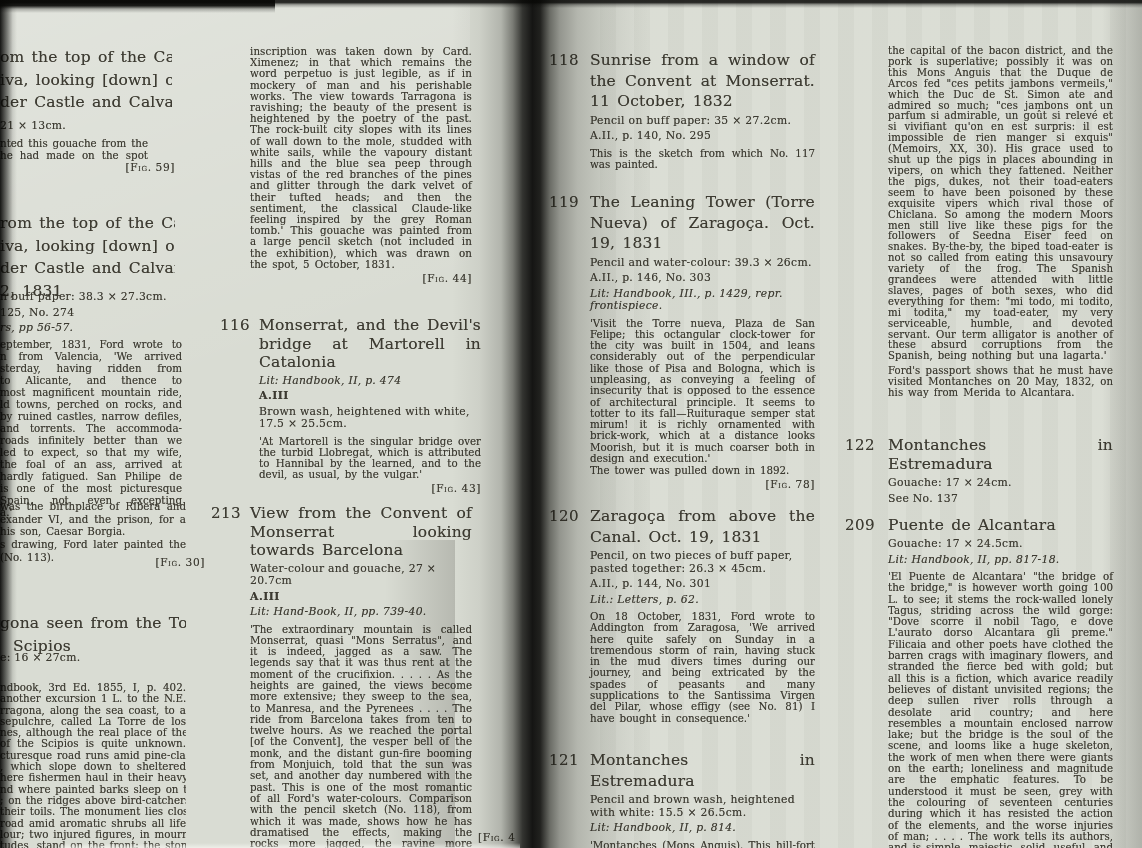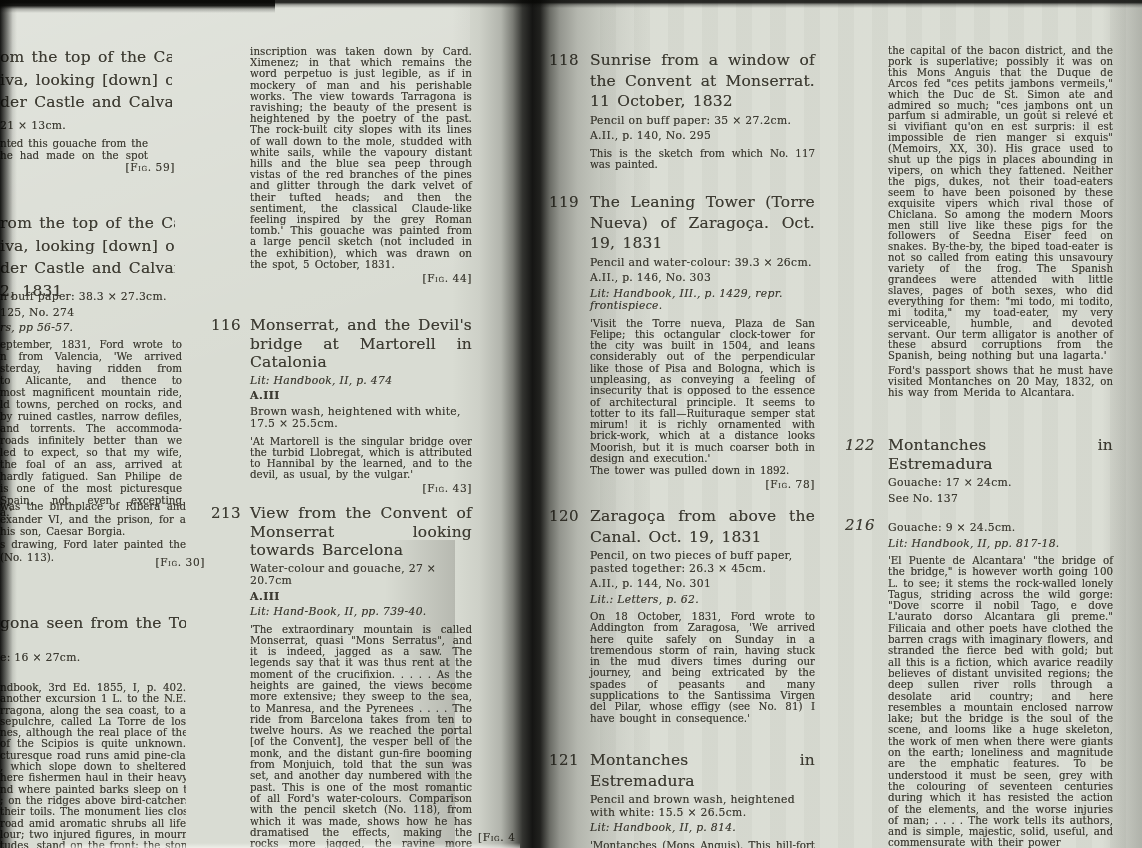--- a/index.html
+++ b/index.html
@@ -26,21 +26,21 @@
   .para + .para{margin-top:4px;}
   .entry{position:absolute;display:flex;align-items:flex-start;}
   .e-num{flex:none;font-size:15px;letter-spacing:.5px;}
   .e-body{flex:none;}
   .e-title{font-size:15.5px;text-align:justify;letter-spacing:.2px;word-spacing:2px;}
   .c2 .e-title{line-height:18.5px;}
   .c3 .e-title{line-height:20.5px;}
   .c3 .e-num{line-height:20.5px;}
   .c2 .e-num{line-height:18.5px;}
   .c4 .e-title{line-height:19px;}
-  .c4 .e-num{line-height:19px;font-style:italic;}
+  .c4 .e-num{line-height:19px;}
   .e-body>div{margin-top:3px;}
   .e-body>.e-title{margin-top:0;}
   .e-detail{font-size:10.8px;line-height:12.5px;letter-spacing:.3px;}
   .e-detail:first-of-type{margin-top:6px;}
   .e-aiii{font-size:10.8px;line-height:12.5px;font-weight:bold;letter-spacing:.5px;}
   .e-lit{font-size:10.8px;line-height:12.5px;font-style:italic;letter-spacing:.3px;}
   .e-quote{font-size:10.3px;line-height:11.3px;text-align:justify;word-spacing:1.6px;margin-top:5px !important;}
   .e-note{font-size:10.3px;line-height:11.3px;text-align:justify;word-spacing:1.6px;margin-top:1px !important;}
   .e-fig{font-size:10.6px;font-variant:small-caps;letter-spacing:.6px;text-align:right;margin-top:1px !important;}
   
@@ -132,20 +132,21 @@
       <div class="blk n" style="top: 500px; left: 0px; width: 186px;">
         <div class="line j">was the birthplace of Ribera and</div>
         <div class="line j">exander VI, and the prison, for a</div>
         <div class="line ">his son, Caesar Borgia.</div>
         <div class="line j">s drawing, Ford later painted the</div>
         <div class="line ">(No. 113).</div>
       </div>
       <div class="blk figline" style="top: 556px; left: 0px; width: 205px;">[Fig. 30]</div>
       <div class="blk t1" style="top: 612px; left: 0px; width: 186px;">
         <div class="line j">gona seen from the Tomb</div>
+        <div class="line " style="padding-left: 13px;">Scipios</div>
       </div>
       <div class="blk d" style="top: 651px; left: 0px; width: 186px;">
         <div class="line ">e: 16 × 27cm.</div>
       </div>
       <div class="blk p1" style="top: 682px; left: 0px; width: 186px;">
         <div class="line j">ndbook, 3rd Ed. 1855, I, p. 402.</div>
         <div class="line j">another excursion 1 L. to the N.E.</div>
         <div class="line j">rragona, along the sea coast, to a</div>
         <div class="line j">sepulchre, called La Torre de los</div>
         <div class="line j">nes, although the real place of the</div>
@@ -159,21 +160,21 @@
         <div class="line j">road amid aromatic shrubs all life</div>
         <div class="line j">lour; two injured figures, in mourn-</div>
         <div class="line j">tudes, stand on the front; the stone-</div>
       </div>
     </div>
   <div class="col c2" id="col-1">
       <div class="blk" style="top: 46px; left: 250px; width: 222px;">
         <div class="para">inscription was taken down by Card. Ximenez; in that which remains the word perpetuo is just legible, as if in mockery of man and his perishable works. The view towards Tarragona is ravishing; the beauty of the present is heightened by the poetry of the past. The rock-built city slopes with its lines of wall down to the mole, studded with white sails, while the vapoury distant hills and the blue sea peep through vistas of the red branches of the pines and glitter through the dark velvet of their tufted heads; and then the sentiment, the classical Claude-like feeling inspired by the grey Roman tomb.' This gouache was painted from a large pencil sketch (not included in the exhibition), which was drawn on the spot, 5 October, 1831.</div>
       </div>
       <div class="blk figline" style="top: 272px; left: 250px; width: 222px;">[Fig. 44]</div>
-      <div class="entry c2" style="top: 316px; left: 211px;">
+      <div class="entry c2" style="top: 316px; left: 220px;">
         <div class="e-num" style="width: 39px;">116</div>
         <div class="e-body" style="width: 222px;">
           <div class="e-title">Monserrat, and the Devil's bridge at Martorell in Catalonia</div>
           <div class="e-lit">Lit: Handbook, II, p. 474</div>
           <div class="e-aiii">A.III</div>
           <div class="e-detail">Brown wash, heightened with white, 17.5 × 25.5cm.</div>
           <div class="e-quote">'At Martorell is the singular bridge over the turbid Llobregat, which is attributed to Hannibal by the learned, and to the devil, as usual, by the vulgar.'</div>
           <div class="e-fig">[Fig. 43]</div>
         </div>
       </div>
@@ -238,23 +239,24 @@
       </div>
       <div class="entry c4" style="top: 436px; left: 845px;">
         <div class="e-num" style="width: 43px;">122</div>
         <div class="e-body" style="width: 225px;">
           <div class="e-title">Montanches in Estremadura</div>
           <div class="e-detail">Gouache: 17 × 24cm.</div>
           <div class="e-detail">See No. 137</div>
         </div>
       </div>
       <div class="entry c4" style="top: 516px; left: 845px;">
-        <div class="e-num" style="width: 43px;">216</div>
-        <div class="e-body" style="width: 225px;">
-          <div class="e-detail">Gouache: 9 × 24.5cm.</div>
+        <div class="e-num" style="width: 43px;">209</div>
+        <div class="e-body" style="width: 225px;">
+          <div class="e-title">Puente de Alcantara</div>
+          <div class="e-detail">Gouache: 17 × 24.5cm.</div>
           <div class="e-lit">Lit: Handbook, II, pp. 817-18.</div>
           <div class="e-quote">'El Puente de Alcantara' "the bridge of the bridge," is however worth going 100 L. to see; it stems the rock-walled lonely Tagus, striding across the wild gorge: "Dove scorre il nobil Tago, e dove L'aurato dorso Alcantara gli preme." Filicaia and other poets have clothed the barren crags with imaginary flowers, and stranded the fierce bed with gold; but all this is a fiction, which avarice readily believes of distant unvisited regions; the deep sullen river rolls through a desolate arid country; and here resembles a mountain enclosed narrow lake; but the bridge is the soul of the scene, and looms like a huge skeleton, the work of men when there were giants on the earth; loneliness and magnitude are the emphatic features. To be understood it must be seen, grey with the colouring of seventeen centuries during which it has resisted the action of the elements, and the worse injuries of man; . . . . The work tells its authors, and is simple, majestic, solid, useful, and commensurate with their power</div>
         </div>
       </div>
     </div>
   <div class="ov ov-curl"></div>
   <div class="ov ov-gutter"></div>
   <div class="ov ov-left"></div>
   <div class="ov ov-top"></div>
   <div class="ov ov-topleft"></div>

